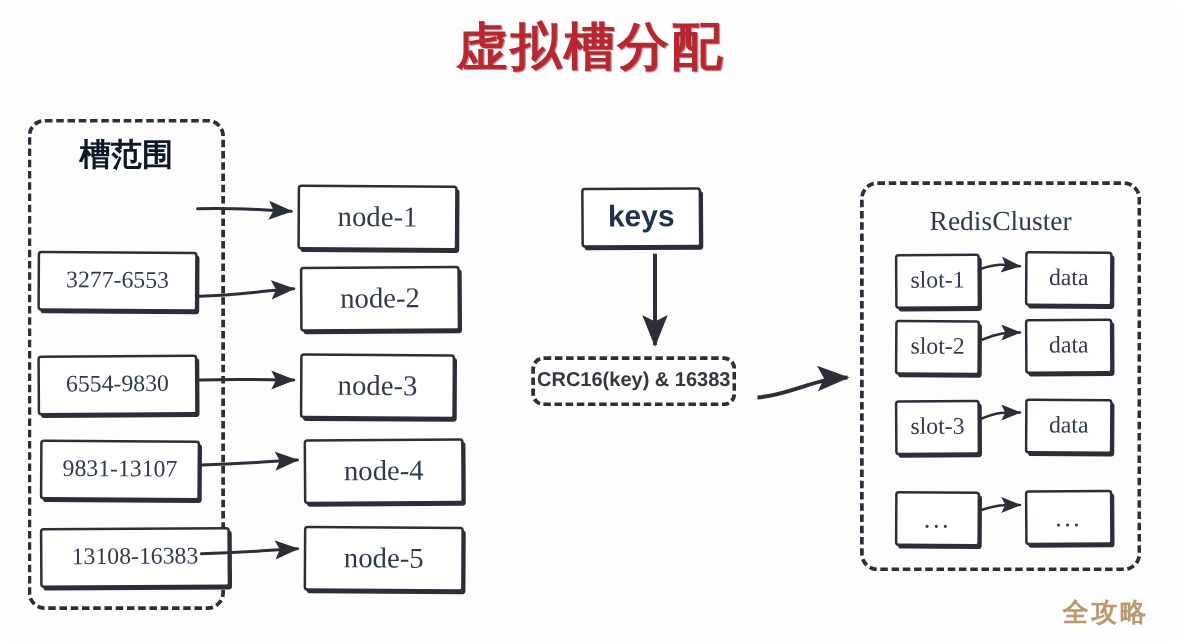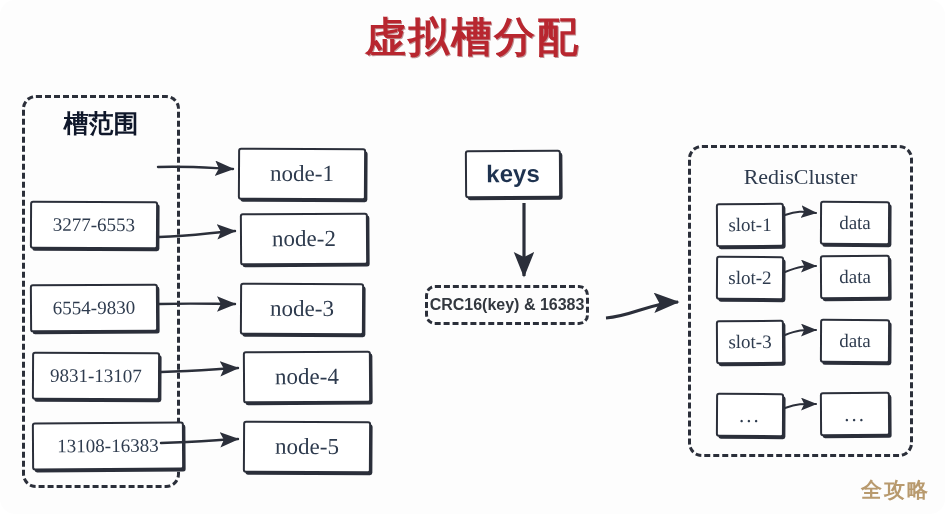--- a/index.html
+++ b/index.html
@@ -103,21 +103,21 @@
     position: absolute;
     left: 0; top: 0;
     width: 945px;
     height: 514px;
     pointer-events: none;
   }
 
   
   #watermark {
     position: absolute;
-    right: 15px;
+    right: 26px;
     bottom: 10px;
     font-family: "Liberation Sans", "DejaVu Sans", sans-serif;
     font-weight: bold;
     font-size: 21px;
     letter-spacing: 2px;
     color: #b89a6e;
   }
 </style>
 </head>
 <body>

